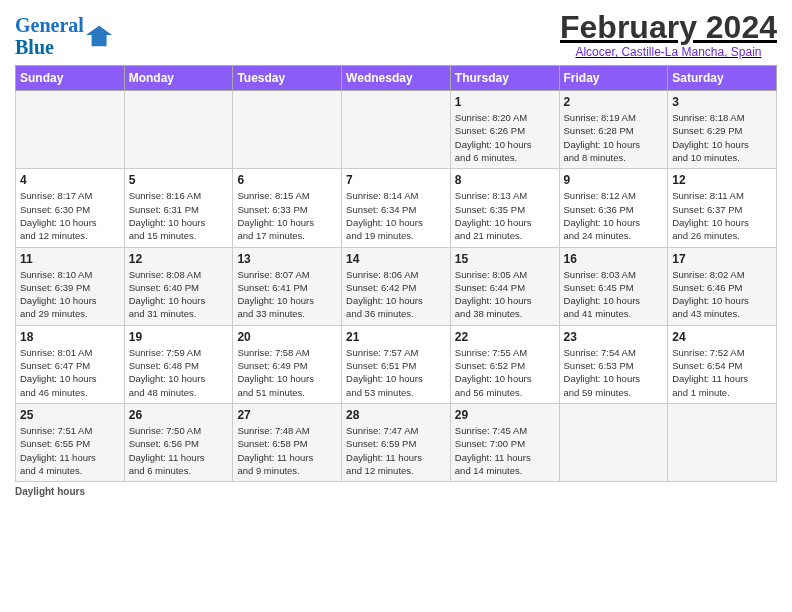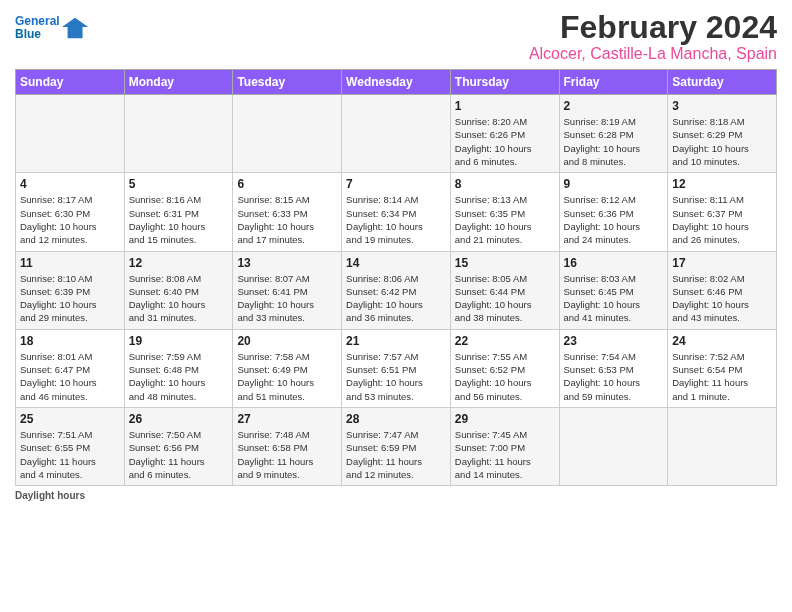--- a/index.html
+++ b/index.html
@@ -20,45 +20,47 @@
       align-items: flex-start;
       justify-content: space-between;
       margin-bottom: 6px;
     }
     .logo {
       display: flex;
       align-items: center;
       margin-top: 4px;
     }
     .logo-text {
-      font-size: 12px;
+      font-size: 20px;
       font-weight: bold;
       color: #333;
       line-height: 1.1;
+      font-family: Liberation Serif, serif;
     }
     .logo-text span {
       color: #1a6fc4;
     }
     .logo-icon {
       width: 28px;
       height: 28px;
       margin-left: 2px;
     }
     .title-area {
-      text-align: right;
+      text-align: center;
+      text-decoration: underline;
     }
     .main-title {
       font-size: 32px;
       font-weight: bold;
       color: #333;
       line-height: 1.1;
     }
     .subtitle {
-      font-size: 16px;
-      color: #ec4899;
+      font-size: 12px;
+      color: #6d28d9;
     }
     table {
       width: 100%;
       border-collapse: collapse;
       font-size: 10.5px;
     }
     thead tr th {
       background-color: #8b5cf6;
       color: #fff;
       padding: 5px 4px;

